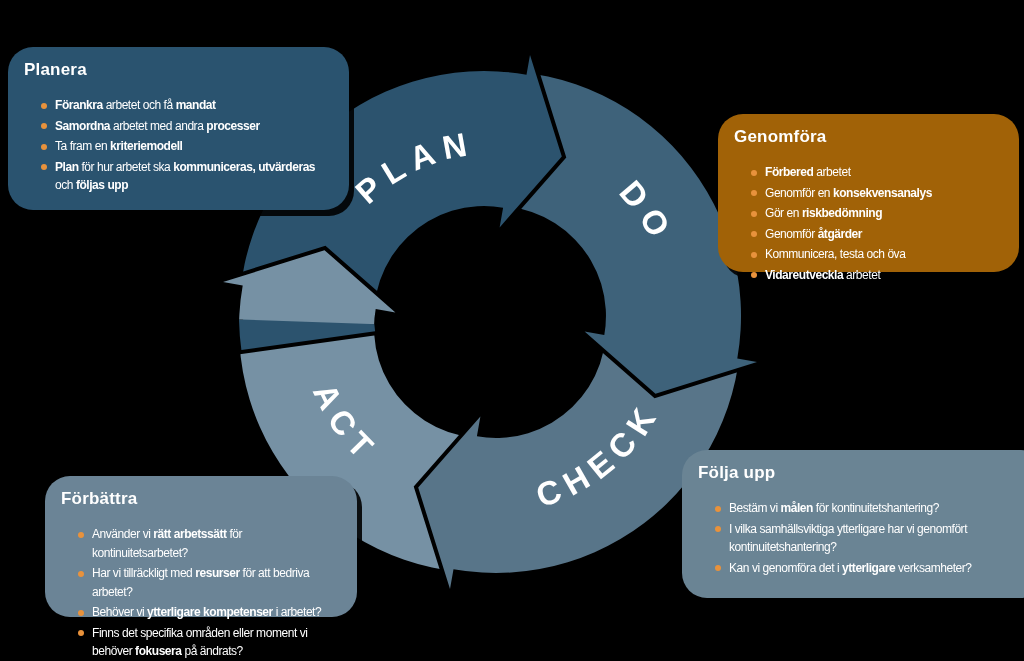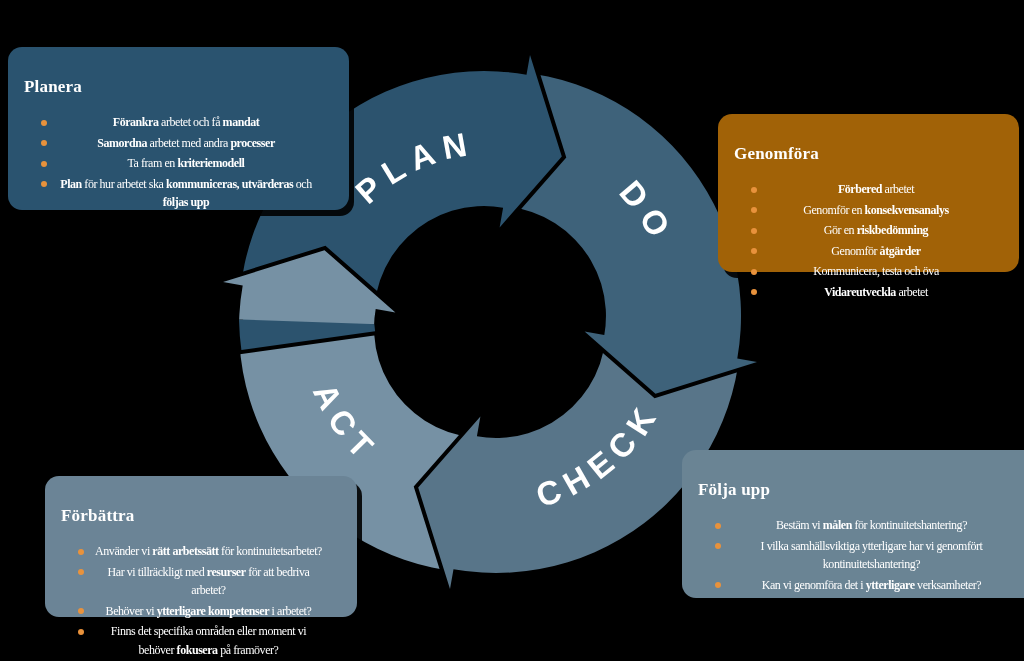--- a/index.html
+++ b/index.html
@@ -7,31 +7,30 @@
     position:relative;width:1024px;height:661px;background:#000;overflow:hidden;
     font-family:"Liberation Sans",sans-serif;
   }
   svg{position:absolute;left:0;top:0;}
   .arr{stroke:#000;stroke-width:8;paint-order:stroke;}
   .arc-label{
     font-family:"Liberation Sans",sans-serif;
     font-weight:700;font-size:33px;letter-spacing:8px;fill:#fff;
   }
   .info-box{
-    position:absolute;border-radius:14px;color:#fff;
-    padding:30px 16px 12px 16px;box-sizing:border-box;
+    position:absolute;border-radius:25px;color:#fff;
+    padding:13px 16px 12px 16px;box-sizing:border-box;
     box-shadow:5px 6px 0 rgba(0,0,0,0.9);
-    font-family:Liberation Serif, serif;
   }
   .info-box h2{
     margin:0 0 9px 0;font-size:17px;font-weight:700;letter-spacing:0.2px;color:#fff;
   }
   .info-box ul{
     list-style:none;margin:16px;padding:0;
-    font-size:12px;line-height:18.5px;letter-spacing:-0.45px;text-align:center;
+    font-size:12px;line-height:18.5px;letter-spacing:-0.45px;
   }
   .info-box li{position:relative;padding-left:15px;margin:0 0 2px 0;}
   .info-box li::before{
     content:"";position:absolute;left:1px;top:6.5px;width:6px;height:6px;
     border-radius:50%;background:var(--bullet,#E8923C);
   }
   .info-box .b{font-weight:700;}
   #box-planera  {left:8px;   top:47px;  width:341px; height:163px;}
   #box-genomfora{left:718px; top:114px; width:301px; height:158px;}
   #box-folja    {left:682px; top:450px; width:364px; height:148px;}
@@ -121,17 +120,17 @@
         <li><span>Kan vi genomföra det i </span><span class="b">ytterligare</span><span> verksamheter?</span></li>
       </ul>
   </div>
 
   <div class="info-box" id="box-forbattra" style="background: rgb(107, 132, 150); --bullet: #E8923C;">
     <h2>Förbättra</h2>
     <ul>
         <li><span>Använder vi </span><span class="b">rätt arbetssätt</span><span> för kontinuitetsarbetet?</span></li>
         <li><span>Har vi tillräckligt med </span><span class="b">resurser</span><span> för att bedriva arbetet?</span></li>
         <li><span>Behöver vi </span><span class="b">ytterligare kompetenser</span><span> i arbetet?</span></li>
-        <li><span>Finns det specifika områden eller moment vi behöver </span><span class="b">fokusera</span><span> på framöver?</span></li>
+        <li><span>Finns det specifika områden eller moment vi behöver </span><span class="b">fokusera</span><span> på ändrats?</span></li>
       </ul>
   </div>
 
 </div>
 
 </body></html>

